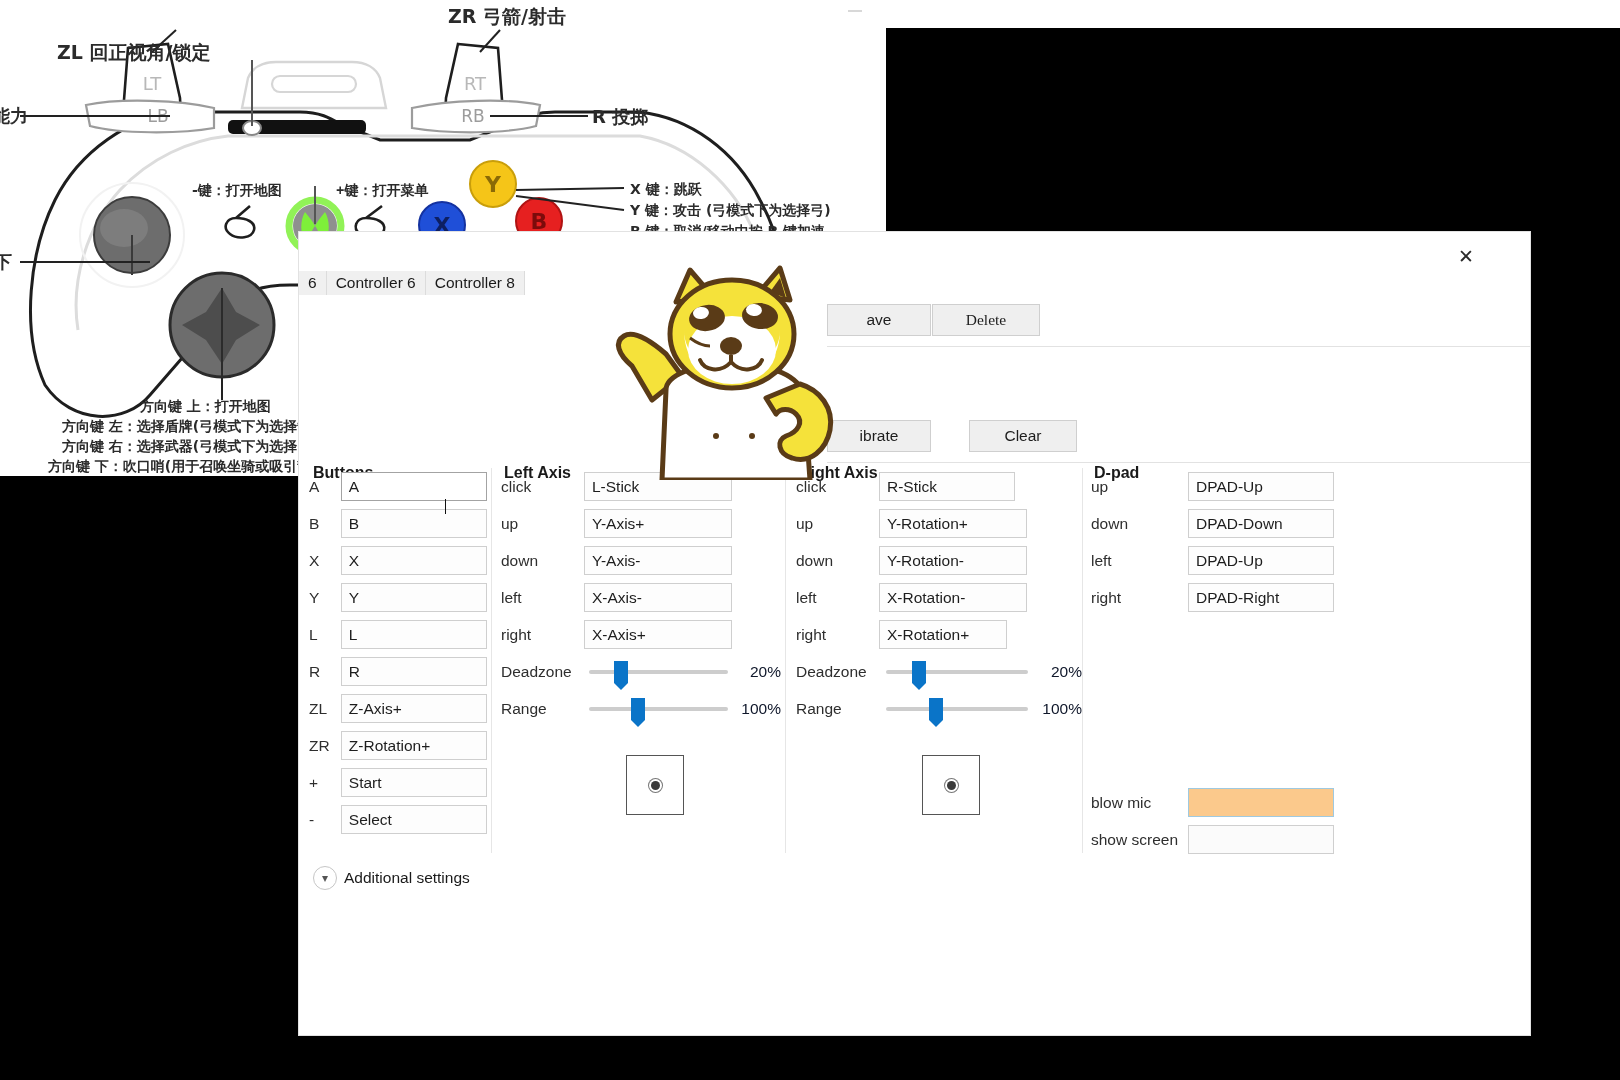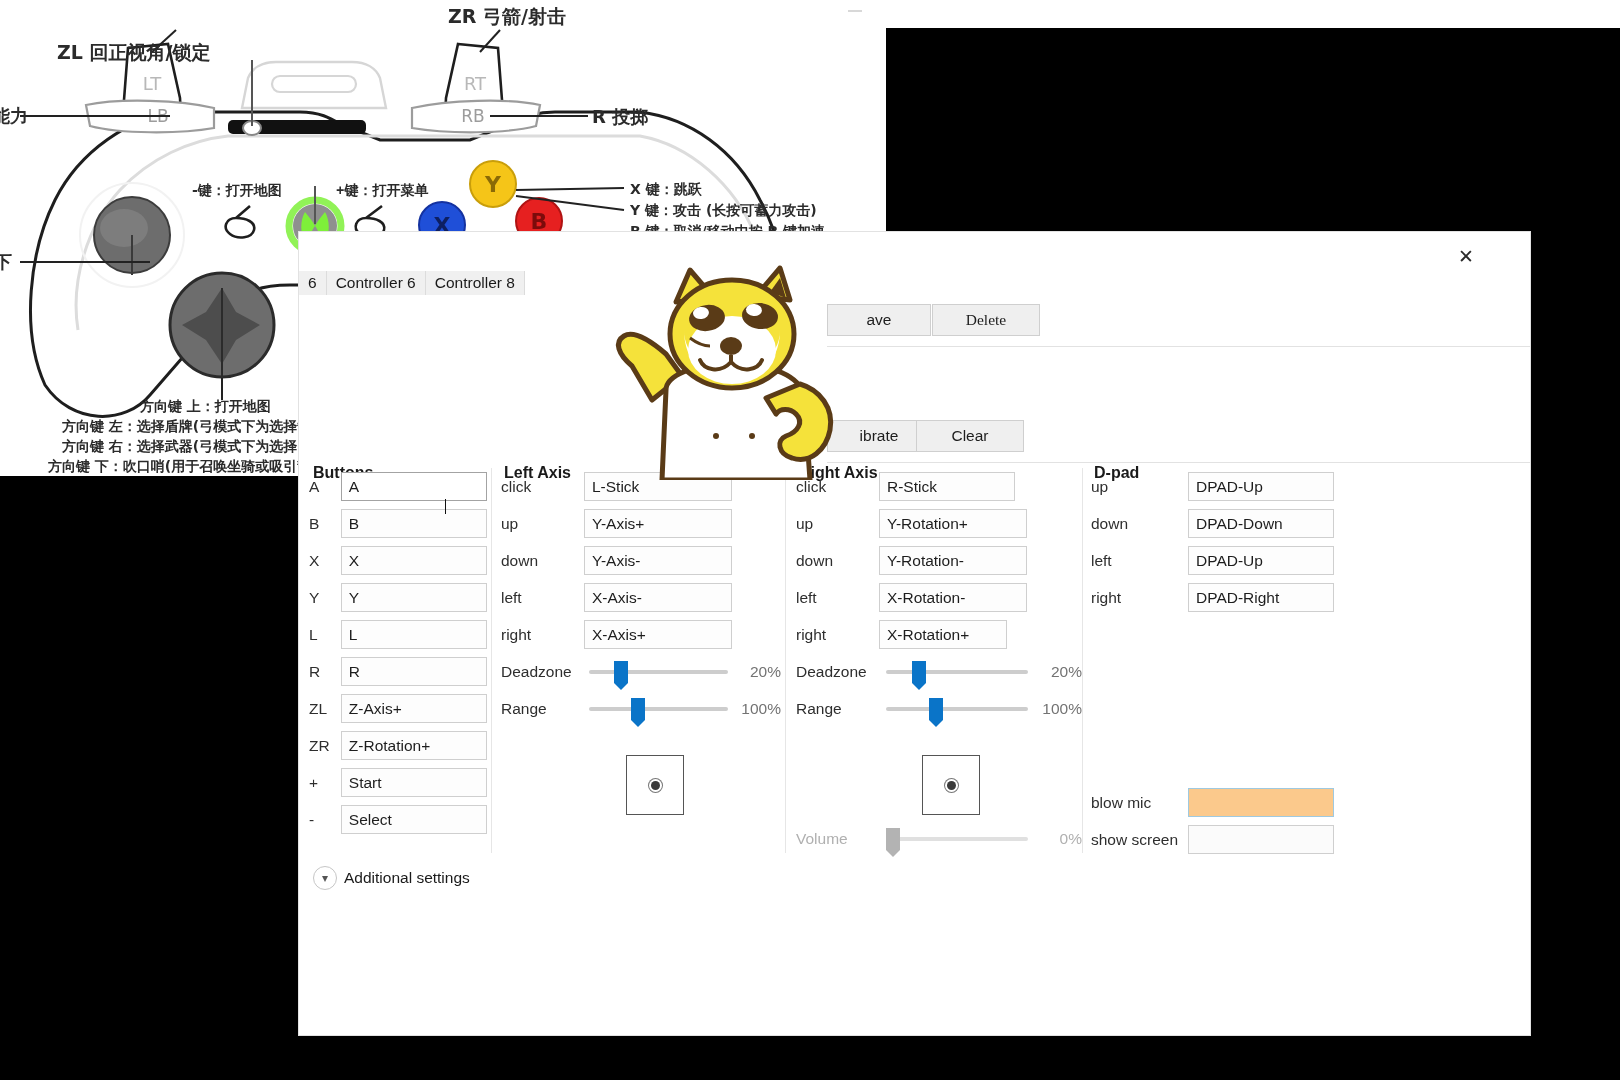--- a/index.html
+++ b/index.html
@@ -92,21 +92,21 @@
   }
   .sl-thumb {
     position:absolute; top:-9px; width:14px; height:22px; background:#0a74c8;
   }
   .sl-thumb::after{
     content:""; position:absolute; left:0; top:22px; border-left:7px solid transparent;
     border-right:7px solid transparent; border-top:7px solid #0a74c8;
   }
   .sl-thumb.disabled { background:#b3b3b3; }
   .sl-thumb.disabled::after { border-top-color:#b3b3b3; }
-  .sl-val { font-size:15.5px; color:#737373; }
+  .sl-val { font-size:15.5px; color:#0f172a; }
   .dim .sl-label, .dim .sl-val { color:#b0b0b0; }
   .dim .sl-track { background:#e0e0e0; }
 
   .stickbox {
     position:absolute; width:56px; height:58px; border:1px solid #555; background:#fff;
   }
   .stickdot {
     position:absolute; left:50%; top:50%; width:9px; height:9px; margin:-4.5px 0 0 -4.5px;
     border-radius:50%; background:#3a3a3a; box-shadow:0 0 0 2px #ffffff, 0 0 0 3px #777;
   }
@@ -207,21 +207,21 @@
 
     <div class="lbl cn" style="left:57px; top:4px; font-size:19px;margin-top:36px;">ZL 回正视角/锁定</div>
     <div class="lbl cn" style="left:448px; top:4px; font-size:19px;">ZR 弓箭/射击</div>
     <div class="lbl cn" style="left:-8px; top:104px; font-size:18px;">能力</div>
     <div class="lbl cn" style="left:-6px; top:250px; font-size:18px;">下</div>
     <div class="lbl cn" style="left:592px; top:105px; font-size:18px;">R 投掷</div>
     <div class="lbl cn" style="left:192px; top:182px; font-size:14px;">-键：打开地图</div>
     <div class="lbl cn" style="left:336px; top:182px; font-size:14px;font-family:Liberation Mono, monospace;">+键：打开菜单</div>
 
     <div class="lbl cn" style="left:630px; top:181px; font-size:14px;">X 键：跳跃</div>
-    <div class="lbl cn" style="left:630px; top:202px; font-size:14px;">Y 键：攻击 (长按可蓄力攻击)</div>
+    <div class="lbl cn" style="left:630px; top:202px; font-size:14px;">Y 键：攻击 (弓模式下为选择弓)</div>
     <div class="lbl cn" style="left:630px; top:223px; font-size:14px;">B 键：取消/移动中按 B 键加速</div>
     <div class="lbl cn" style="left:630px; top:244px; font-size:14px;">A 键：确定 (骑马模式下按 A 键加速</div>
 
     <div class="lbl cn" style="left:140px; top:398px; font-size:14px;">方向键 上：打开地图</div>
     <div class="lbl cn" style="left:62px; top:418px; font-size:14px;">方向键 左：选择盾牌(弓模式下为选择箭)</div>
     <div class="lbl cn" style="left:62px; top:438px; font-size:14px;">方向键 右：选择武器(弓模式下为选择弓)</div>
     <div class="lbl cn" style="left:48px; top:458px; font-size:14px;">方向键 下：吹口哨(用于召唤坐骑或吸引敌人)</div>
     <div class="lbl cn" style="left:344px; top:398px; font-size:14px;">右摇杆：调整视角</div>
     <div class="lbl cn" style="left:330px; top:418px; font-size:14px;">按下右摇杆：望远镜模式</div>
   </div>
@@ -240,21 +240,21 @@
       <div class="tab">6</div>
       <div class="tab">Controller 6</div>
       <div class="tab">Controller 8</div>
     </div>
 
     <div class="btn" style="left:528px; top:72px; width:102px;">ave</div>
     <div class="btn" style="left:633px; top:72px; width:106px;font-family:Liberation Serif, serif;">Delete</div>
     <div class="hr" style="left:528px; top:114px; width:1038px;"></div>
 
     <div class="btn" style="left:528px; top:188px; width:102px;">ibrate</div>
-    <div class="btn" style="left:617px; top:188px; width:106px;">Clear</div>
+    <div class="btn" style="left:670px; top:188px; width:106px;">Clear</div>
     <div class="hr" style="left:528px; top:230px; width:1038px;"></div>
 
     <div class="col-sep" style="left:192px; height:385px;"></div>
     <div class="col-sep" style="left:486px; height:385px;"></div>
     <div class="col-sep" style="left:783px; height:385px;"></div>
 
     <div class="sect-title" style="left:14px; top:232px;">Buttons</div>
     <div class="col" style="left:10px; width:178px;">
       <div class="row">
         <div class="row-label" style="width:32px">A</div>
@@ -373,27 +373,20 @@
         <div class="sl-label" style="width:90px">Range</div>
         <div class="sl-track" style="width:142px">
           <div class="sl-thumb" style="left:30%"></div>
         </div>
         <div class="sl-val" style="width:54px; text-align:right;">100%</div>
       </div>
     </div>
     <div class="stickbox" style="left:623px; top:523px;">
       <div class="stickdot"></div>
     </div>
-    <div class="slider-row dim" style="position:absolute; left:497px; top:588px; width:290px;">
-      <div class="sl-label" style="width:90px">Volume</div>
-      <div class="sl-track" style="width:142px">
-        <div class="sl-thumb disabled" style="left:0%"></div>
-      </div>
-      <div class="sl-val" style="width:54px; text-align:right;">0%</div>
-    </div>
 
     <div class="sect-title" style="left:795px; top:232px;">D-pad</div>
     <div class="col" style="left:792px; width:260px;">
       <div class="row">
         <div class="row-label" style="width:97px">up</div>
         <div class="tbox" style="width:146px">DPAD-Up</div>
       </div>
       <div class="row">
         <div class="row-label" style="width:97px">down</div>
         <div class="tbox" style="width:146px">DPAD-Down</div>

